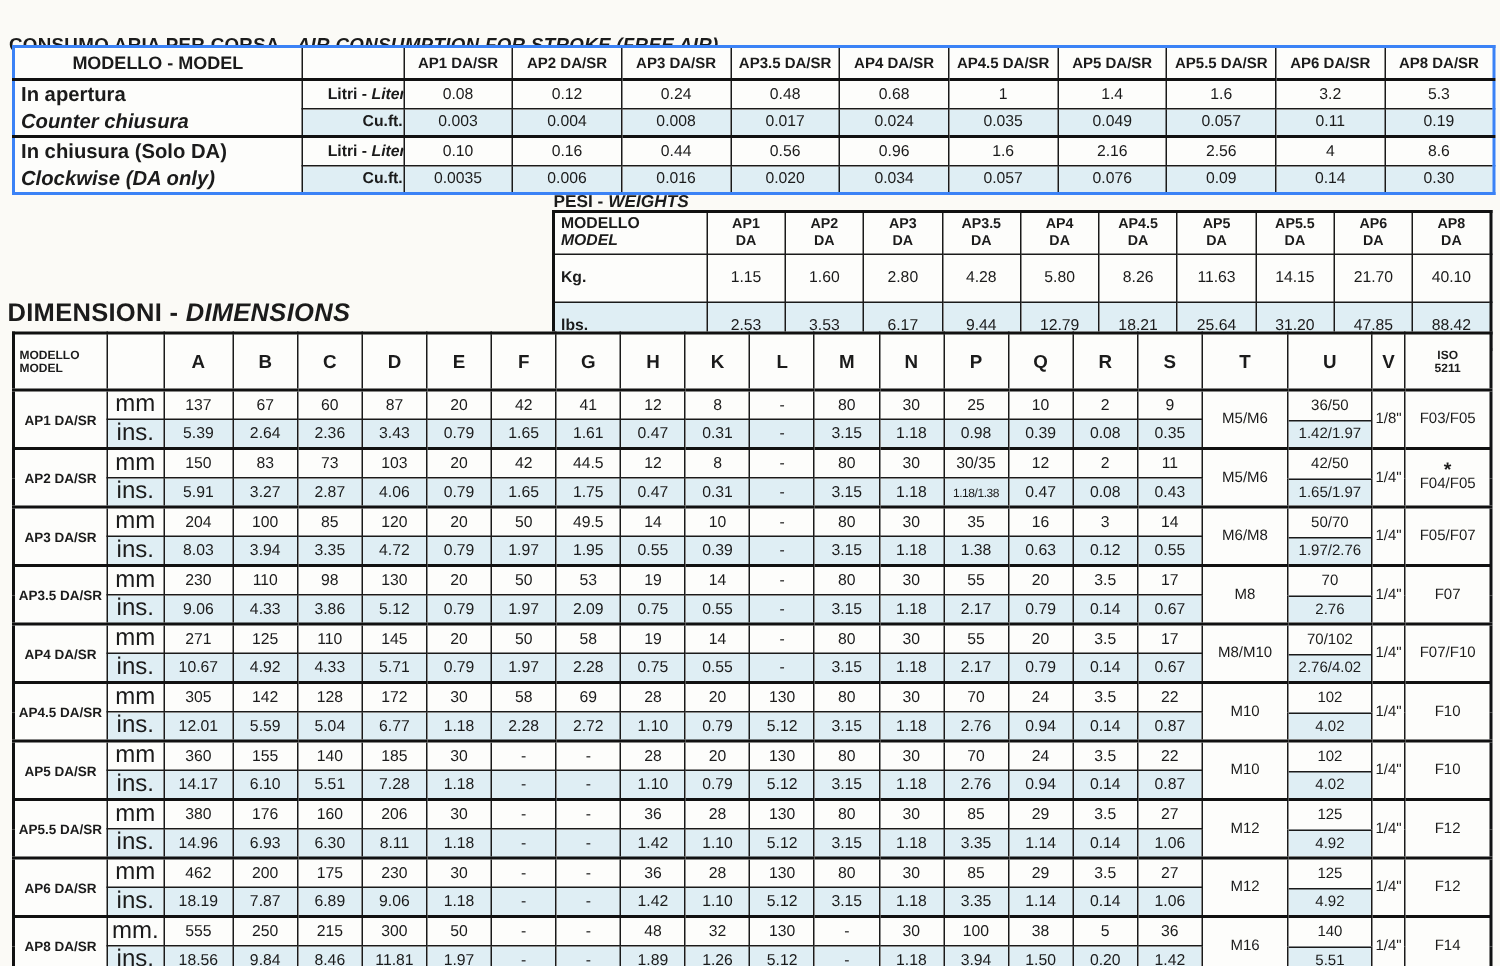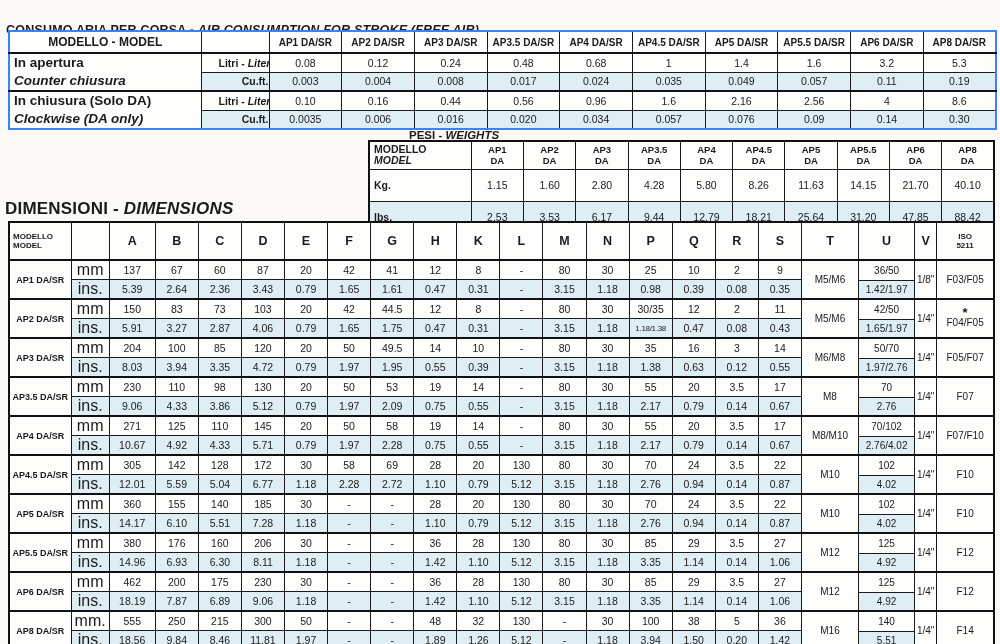--- a/index.html
+++ b/index.html
@@ -7,21 +7,21 @@
   body {
     position:relative;
     background:#fbfaf6;
     font-family:"Liberation Sans","DejaVu Sans",sans-serif;
     color:#1b1b1b;
     overflow:hidden;
   }
   .b  { font-weight:bold; }
   .bi { font-weight:bold; font-style:italic; }
   .title1 { position:absolute; top:7px; left:6px; font-size:12.5px; letter-spacing:.2px;margin-top:16px; }
-  .pesi-title { position:absolute; top:129px; left:369px; font-size:11.5px;margin-left:40px; }
+  .pesi-title { position:absolute; top:129px; left:369px; font-size:11.5px; }
   .dims-title { position:absolute; top:199px; left:5px; font-size:17px; letter-spacing:.2px; }
 
   table { border-collapse:collapse; table-layout:fixed; position:absolute; background:#fdfdfb; }
   td,th {
     border:1px solid #1a1a1a;
     text-align:center; vertical-align:middle;
     white-space:nowrap; overflow:hidden;
     font-weight:normal;
   }
   .tint { background:#dfeef4; }

